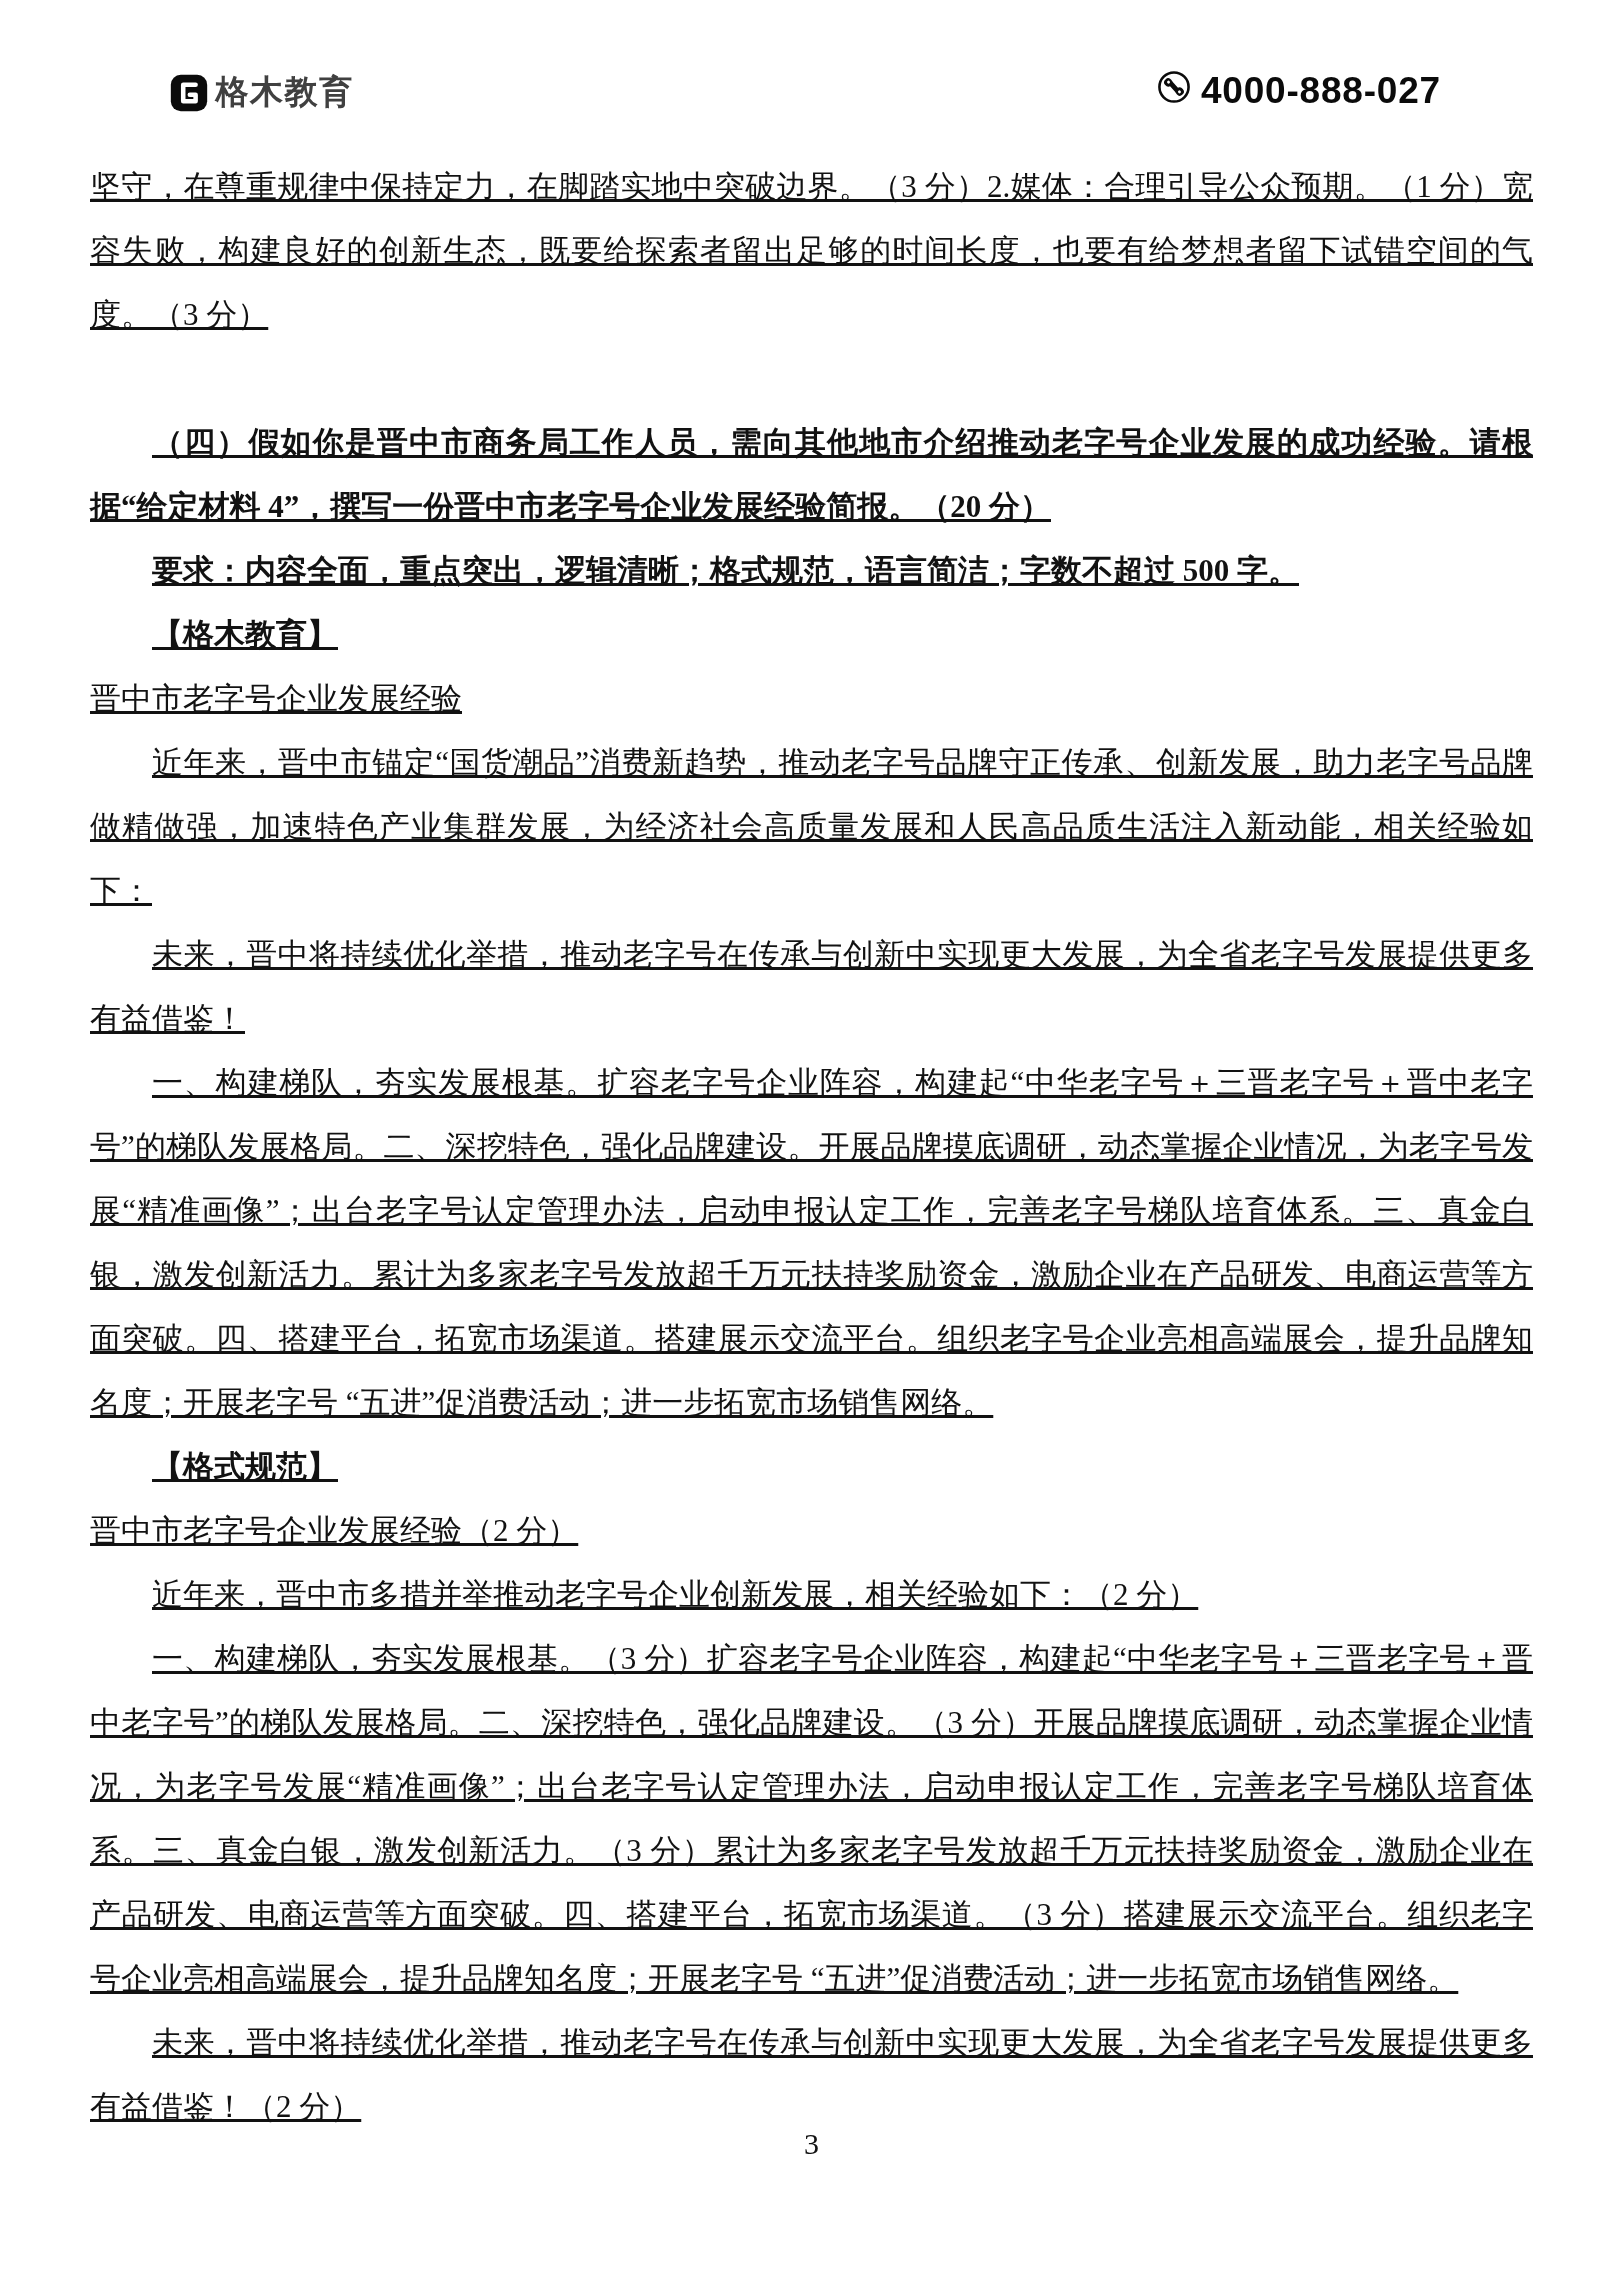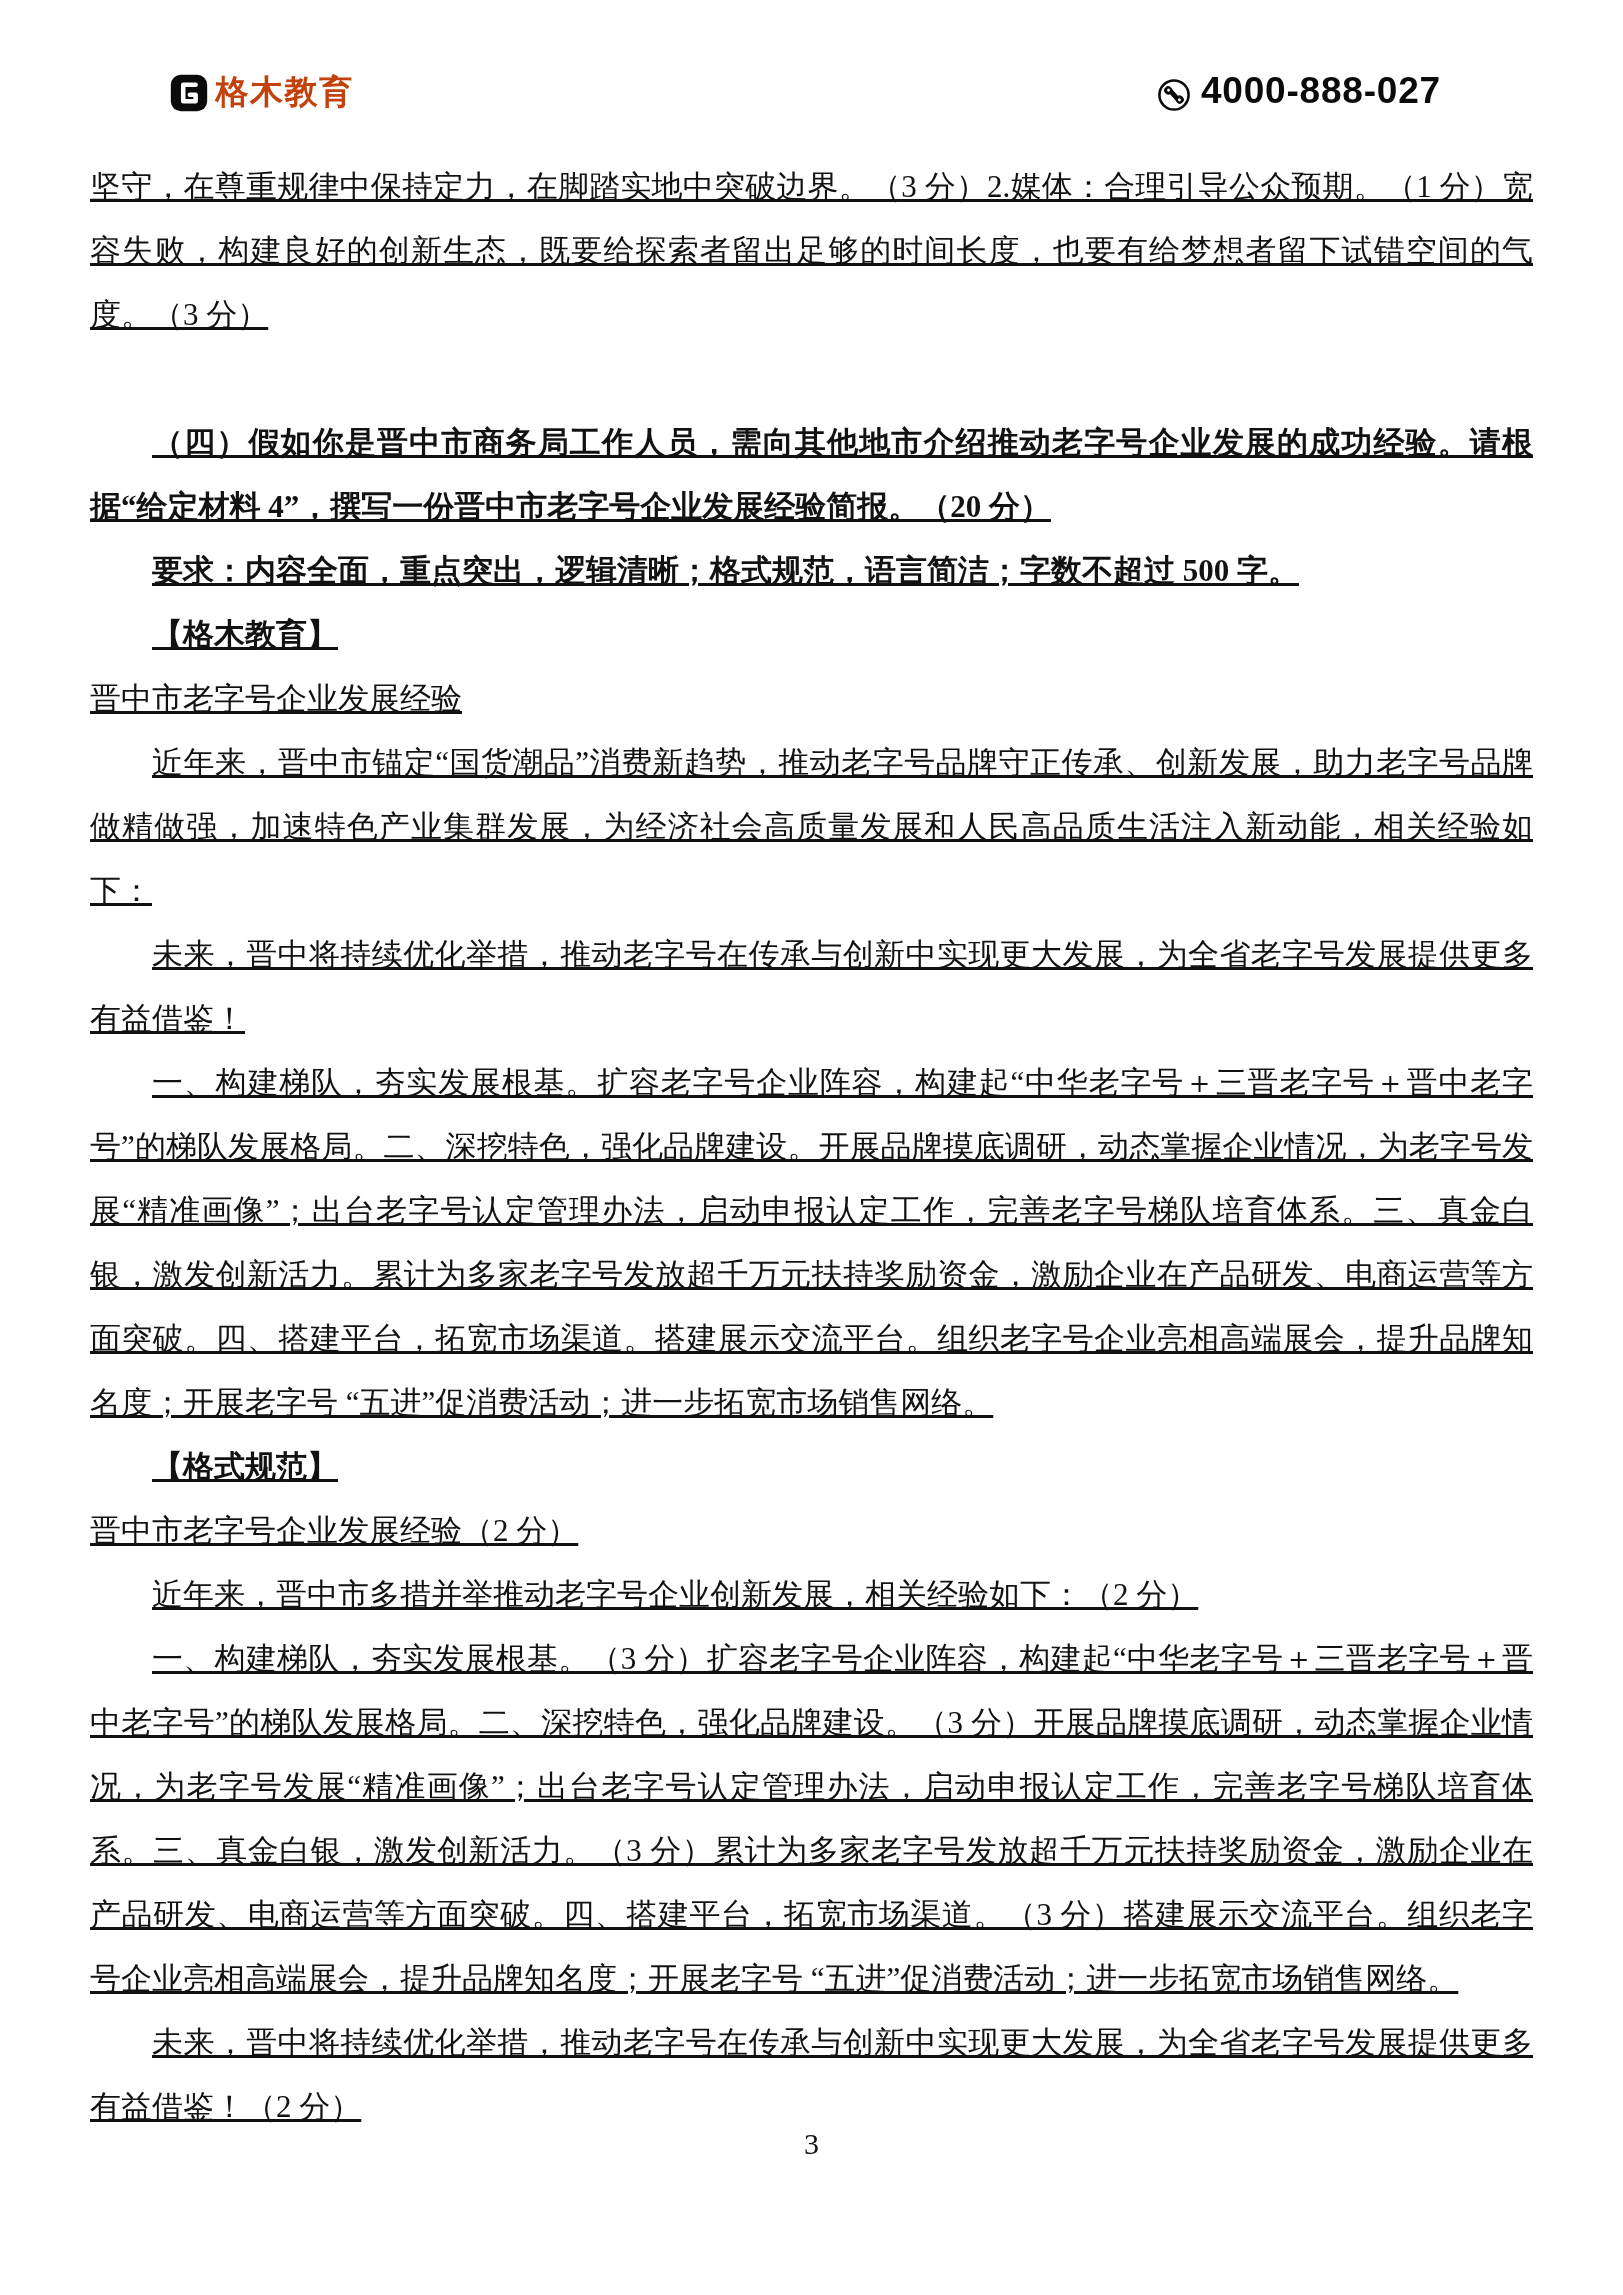--- a/index.html
+++ b/index.html
@@ -9,23 +9,23 @@
     font-family:"Liberation Serif","DejaVu Serif",serif;
     color:#121212;
   }
   .page { position:absolute; inset:0; background:#ffffff; overflow:hidden; }
 
   
   .brand { position:absolute; left:170px; top:70px; display:flex; align-items:center; gap:7.4px; }
   .brand-logo { width:38px; height:38px; display:block; }
   .brand-name {
     font-family:"Liberation Sans","DejaVu Sans",sans-serif;
-    font-weight:bold; font-size:33px; letter-spacing:1.6px; color:#c2410c;
+    font-weight:bold; font-size:33px; letter-spacing:1.6px; color:#404040;
   }
-  .phone { position:absolute; right:182px; top:70px; display:flex; align-items:flex-end; gap:10px; }
+  .phone { position:absolute; right:182px; top:70px; display:flex; align-items:flex-start; gap:10px; }
   .phone-icon { width:34px; height:34px; display:block; }
   .phone-number {
     font-family:"Liberation Sans","DejaVu Sans",sans-serif;
     font-weight:bold; font-size:37px; letter-spacing:0.8px; color:#0b0b0b;
   }
 
   
   .content {
     position:absolute; left:90px; top:155px; width:1443px;
     font-size:31px; line-height:64px;

